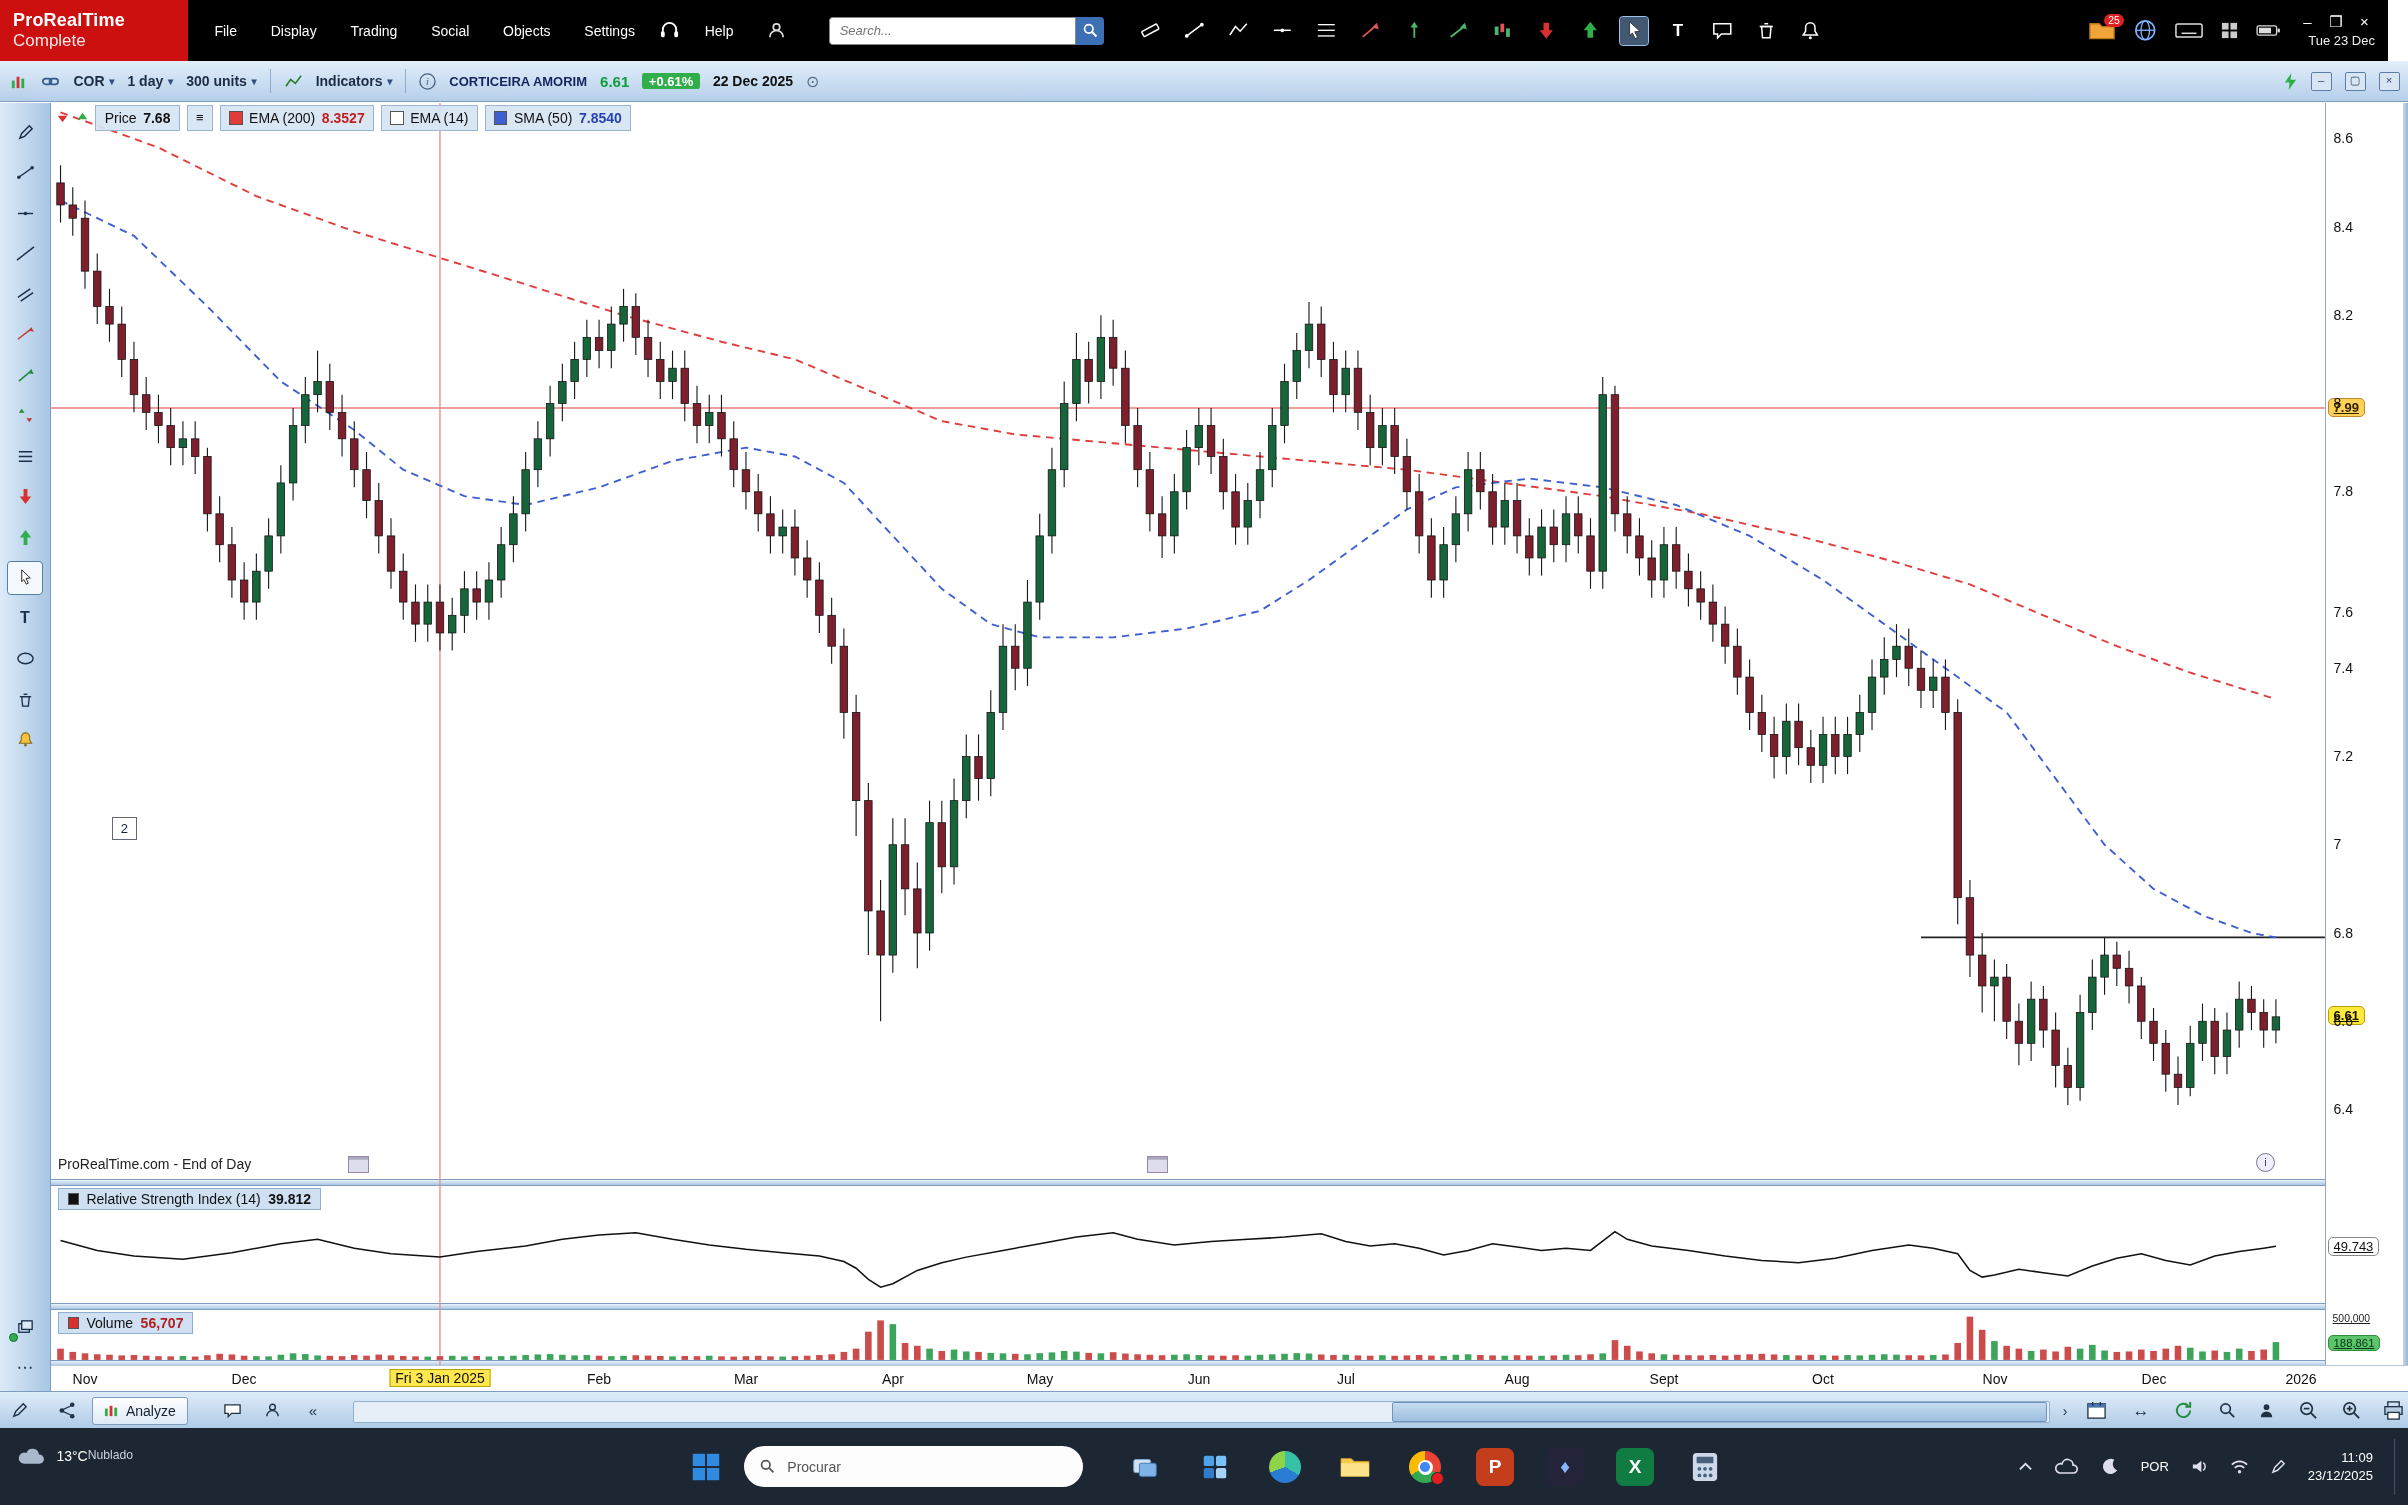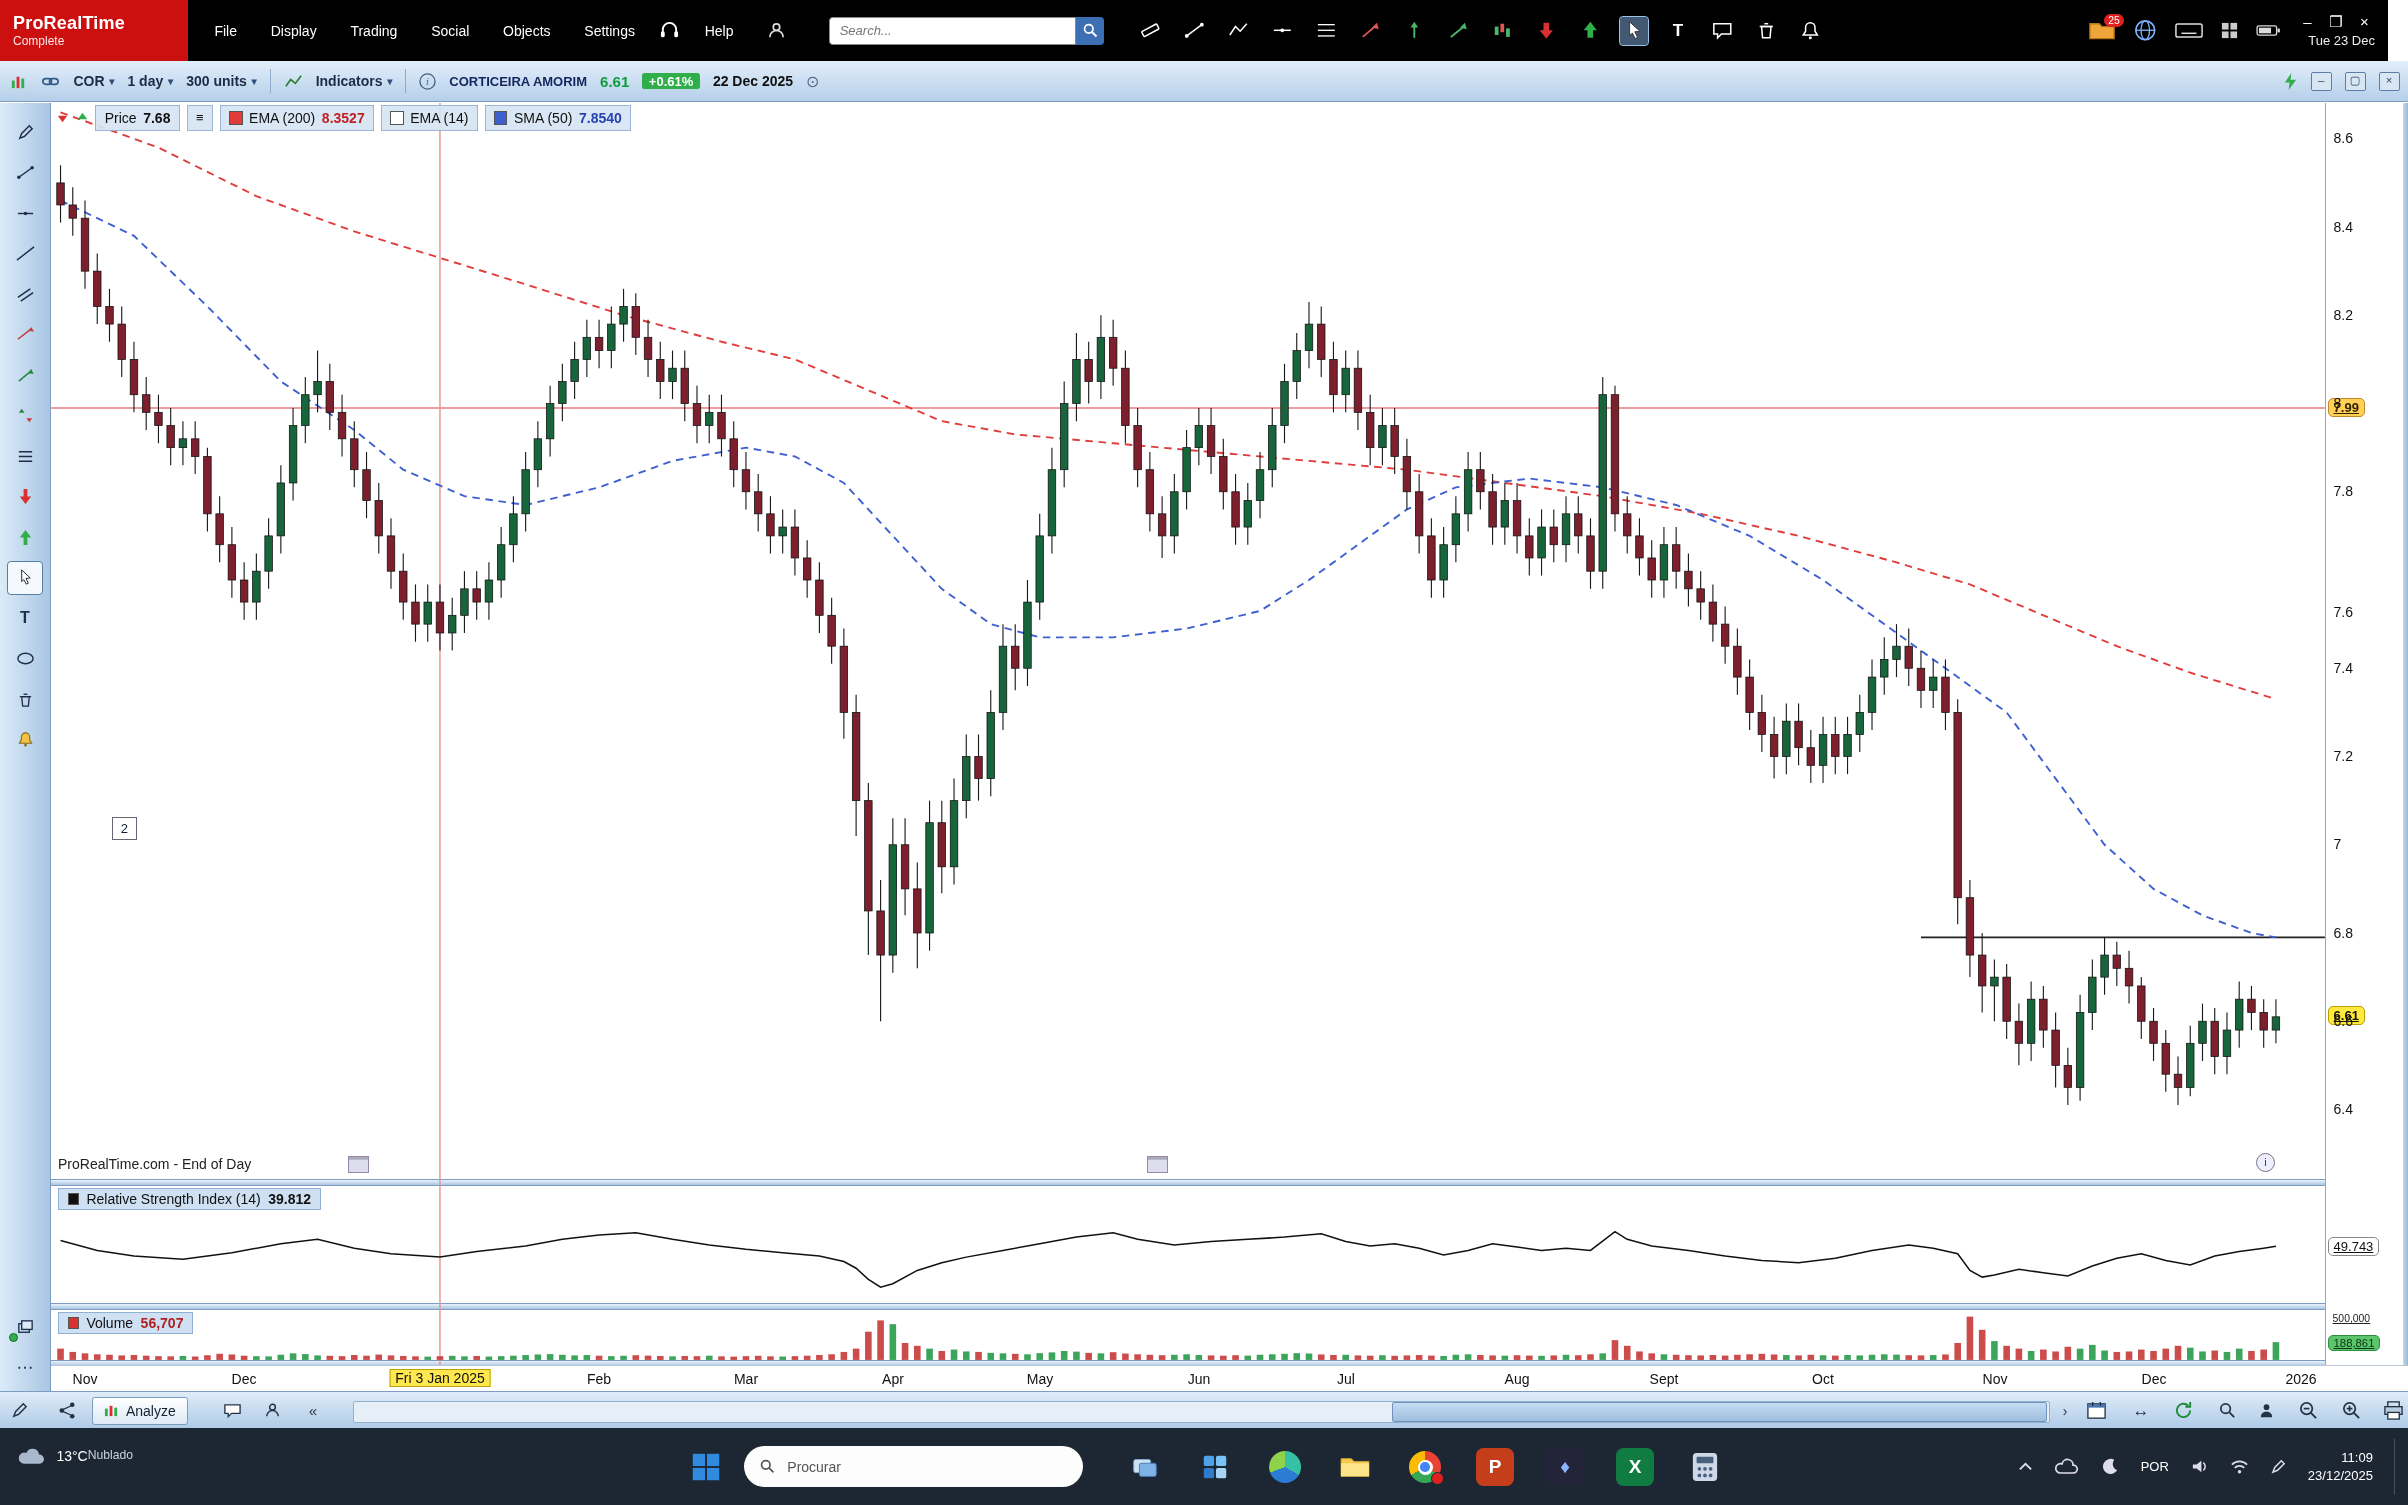--- a/index.html
+++ b/index.html
@@ -8,21 +8,21 @@
   .abs{position:absolute;}
   .ico{display:inline-flex;align-items:center;justify-content:center;}
   svg{display:block;}
 
   
   #titlebar{position:absolute;left:0;top:0;width:2388px;height:61px;background:#000;
             display:flex;align-items:center;color:#fff;}
   #logo{width:188px;height:61px;background:#cc0f0f;color:#fff;display:flex;flex-direction:column;
         justify-content:center;padding-left:13px;box-sizing:border-box;}
   #logo .l1{font-size:18px;font-weight:bold;letter-spacing:0.2px;}
-  #logo .l2{font-size:12px;opacity:.9;}
+  #logo .l2{font-size:17px;opacity:.9;}
   .menu{font-size:14px;padding:5.6px 9.4px;cursor:default;}
   #menus{display:flex;align-items:center;margin-left:17px;gap:15px;}
   #tb-search{display:flex;align-items:center;margin-left:43px;}
   #tb-search input{width:226px;height:26px;border:0.9px solid #888;border-radius:3.8px 0 0 3.8px;
                    padding:0 9.4px;font-size:13px;font-style:italic;outline:none;}
   #tb-search .btn{width:28px;height:28px;background:#3d6fb4;border-radius:0 3.8px 3.8px 0;}
   #tb-icons{display:flex;align-items:center;gap:16px;margin-left:32px;}
   .tbico{width:28px;height:28px;border-radius:2.8px;}
   .tbico.sel{background:rgba(120,160,210,.55);outline:0.9px solid #9fc3e8;}
   #tb-right{margin-left:auto;display:flex;align-items:center;gap:17px;padding-right:13px;}

